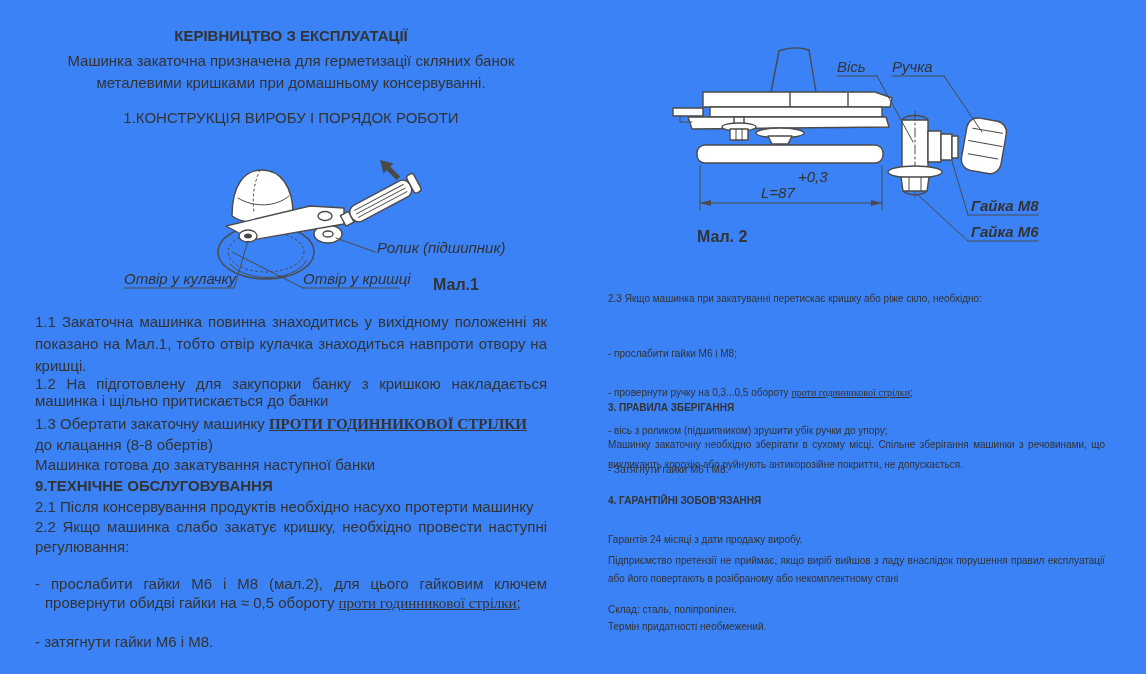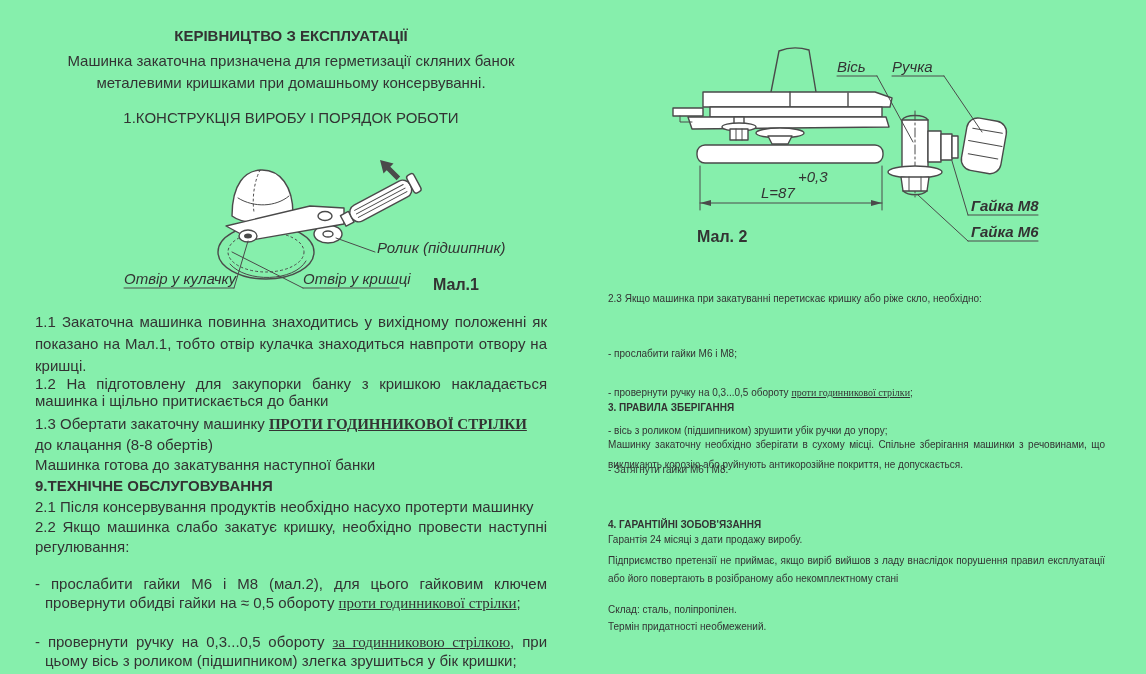--- a/index.html
+++ b/index.html
@@ -1,21 +1,21 @@
 <!DOCTYPE html>
 <html><head>
 <meta charset="utf-8">
 <style>
   * { box-sizing: border-box; }
   html,body { margin:0; padding:0; background:#ffffff; }
   .page {
     position: relative;
     width: 1146px;
     height: 674px;
-    background: #86efac;
+    background: #3b82f6;
     font-family: "Liberation Sans", sans-serif;
     color: #333333;
     overflow: hidden;
   }
   .abs { position: absolute; }
   .b  { font-weight: 700; }
   .u  { text-decoration: underline; font-family: Liberation Serif, serif; }
   .c  { text-align: center; }
   .j  { text-align: justify; }
   .fs16 { font-size: 16px; }
@@ -113,23 +113,20 @@
   <div class="abs colL b fs16" style="top:477px">9.ТЕХНІЧНЕ ОБСЛУГОВУВАННЯ</div>
 
   <div class="abs colL j" style="top:498px">2.1 Після консервування продуктів необхідно насухо протерти машинку</div>
 
   <div class="abs colL j lh20" style="top:517px">2.2 Якщо машинка слабо закатує кришку, необхідно провести наступні регулювання:</div>
 
   <div class="abs colL" style="top:554px; line-height:18.5px">
     <div class="hang j">
       <span>- прослабити гайки М6 і М8 (мал.2), для цього гайковим ключем провернути обидві гайки на ≈ 0,5 обороту </span><span class="u">проти годинникової стрілки</span><span>;</span>
     </div>
-    <div class="hang j">
-      <span>- провернути ручку на 0,3...0,5 обороту </span><span class="u">за годинниковою стрілкою</span><span>, при цьому вісь з роликом (підшипником) злегка зрушиться у бік кришки;</span>
-    </div>
     <div class="hang">- затягнути гайки М6 і М8.</div>
   </div>
 
   <svg class="abs fig" style="left:630px; top:25px" width="510" height="230" viewBox="0 0 510 230">
 
     <path d="M149,26 L141,67 M179,25 L186,67 M149,26 C159,22 169,22 179,25"></path>
 
     <polygon class="fillw" points="73,67 245,67 262,73 260,82 73,82"></polygon>
     <line x1="160" y1="67" x2="160" y2="82"></line>
     <line x1="218" y1="68" x2="218" y2="82"></line>
@@ -200,21 +197,21 @@
       <span>- провернути ручку на 0,3...0,5 обороту </span><span class="u">проти годинникової стрілки</span><span>;</span>
     </div>
     <div class="hang">- вісь з роликом (підшипником) зрушити убік ручки до упору;</div>
     <div class="hang">- Затягнути гайки М6 і М8.</div>
   </div>
 
   <div class="abs colR b fs16" style="top:402px">3. ПРАВИЛА ЗБЕРІГАННЯ</div>
 
   <div class="abs colR j lh20" style="top:435px">Машинку закаточну необхідно зберігати в сухому місці. Спільне зберігання машинки з речовинами, що викликають корозію або руйнують антикорозійне покриття, не допускається.</div>
 
-  <div class="abs colR b fs16" style="top:519px">4. ГАРАНТІЙНІ ЗОБОВ'ЯЗАННЯ</div>
+  <div class="abs colR b fs16" style="top:495px">4. ГАРАНТІЙНІ ЗОБОВ'ЯЗАННЯ</div>
 
   <div class="abs colR" style="top:534px">Гарантія 24 місяці з дати продажу виробу.</div>
 
   <div class="abs colR j" style="top:552px; line-height:17.5px">Підприємство претензії не приймає, якщо виріб вийшов з ладу внаслідок порушення правил експлуатації або його повертають в розібраному або некомплектному стані</div>
 
   <div class="abs colR" style="top:604px">Склад: сталь, поліпропілен.</div>
 
   <div class="abs colR" style="top:621px">Термін придатності необмежений.</div>
 
 </div>

